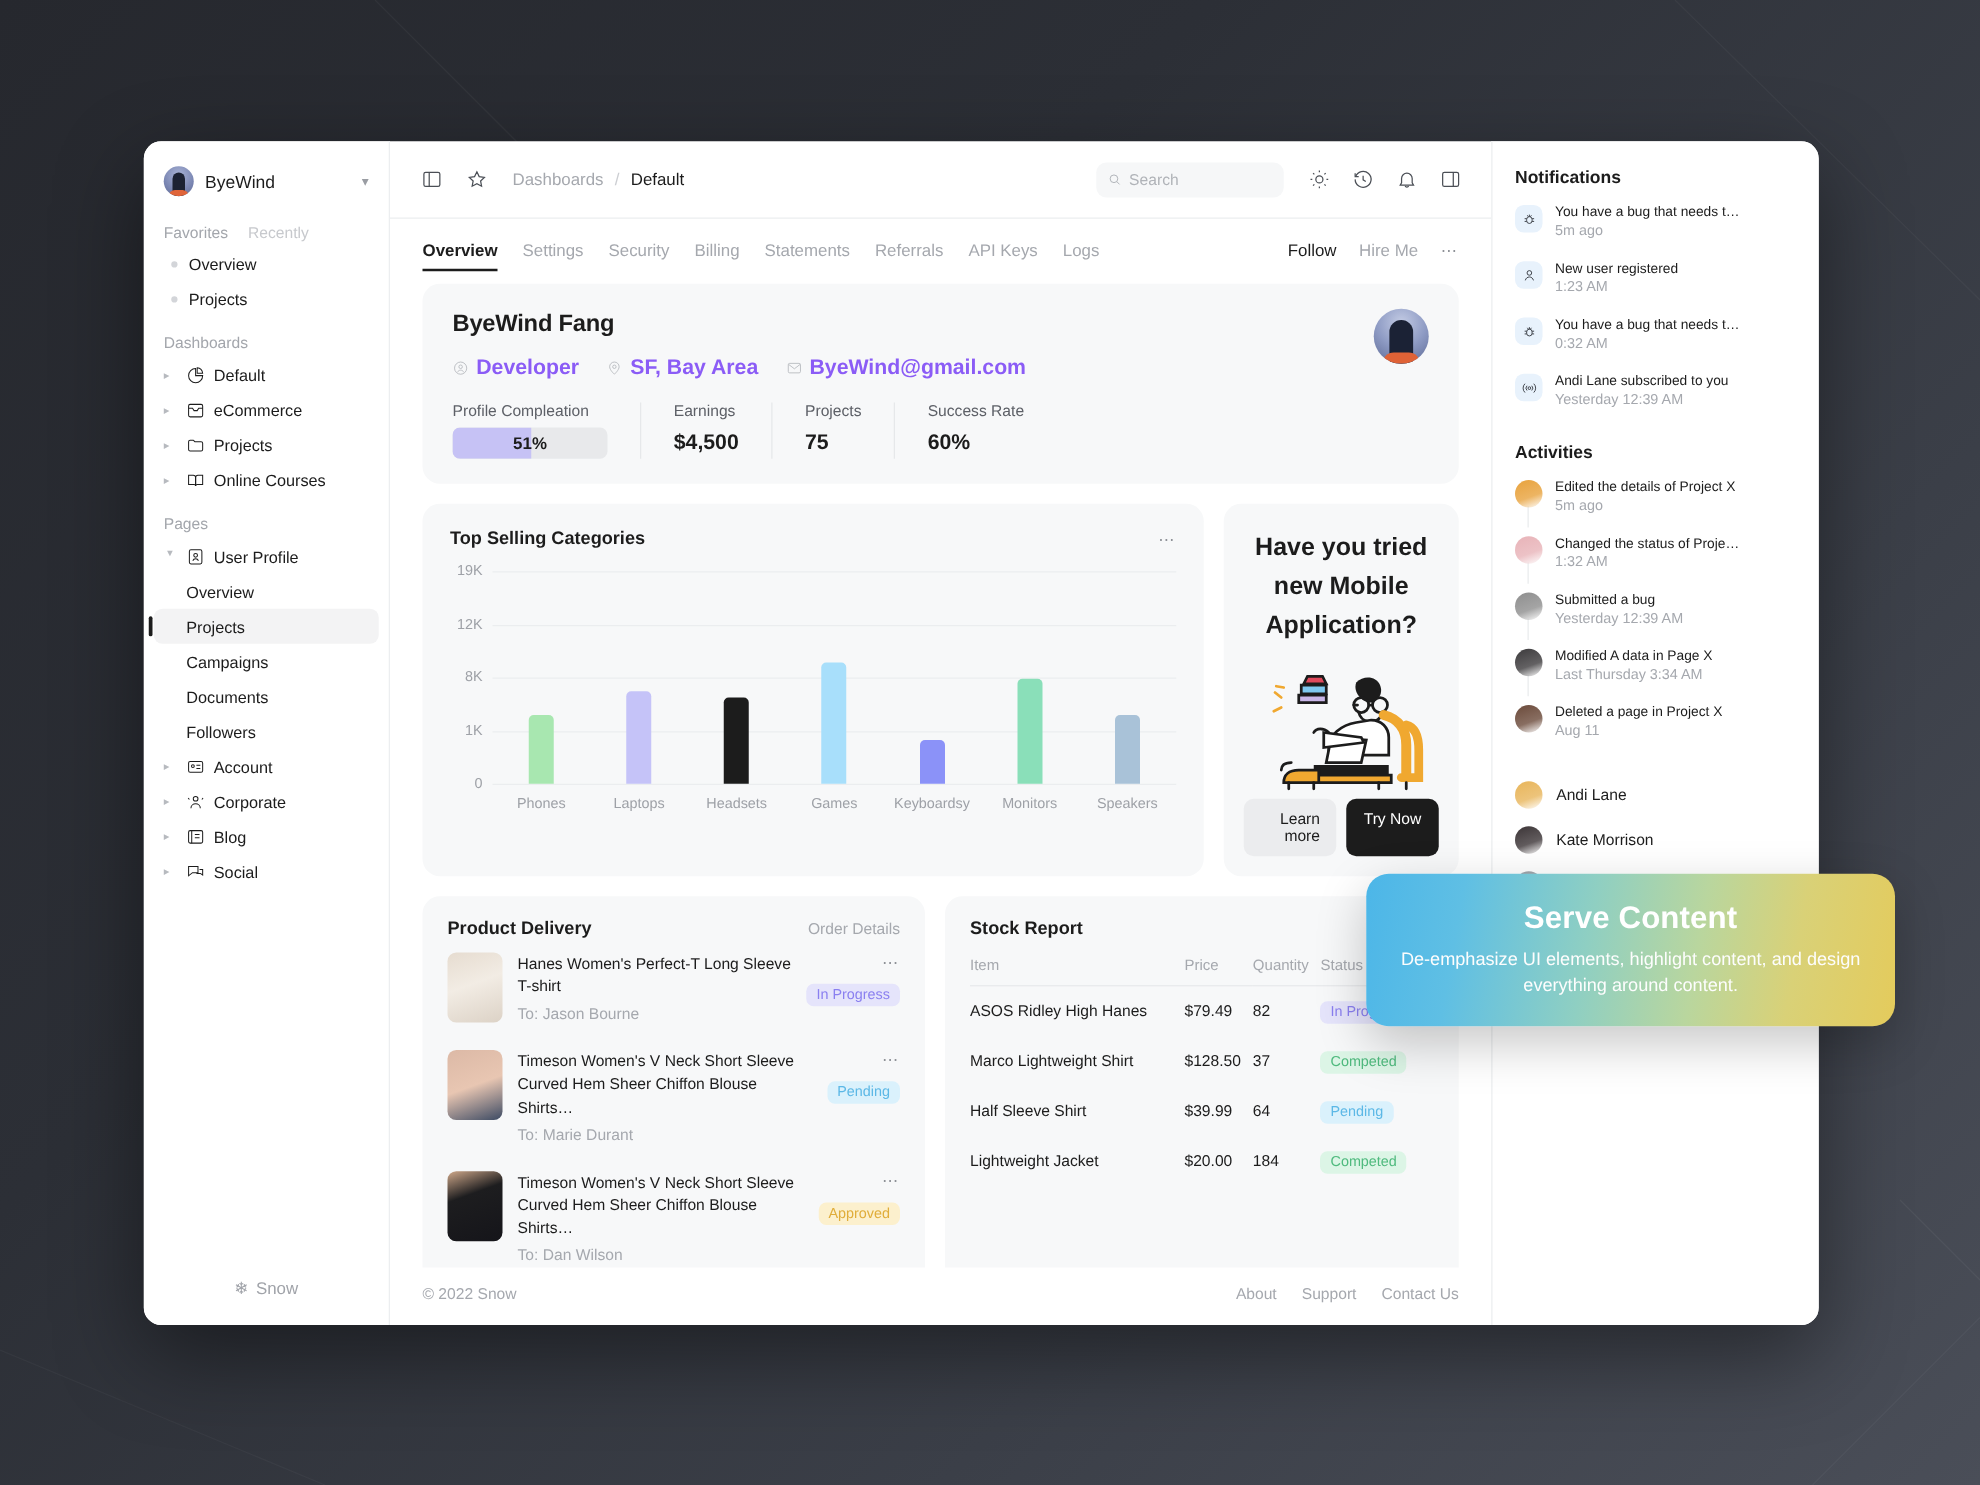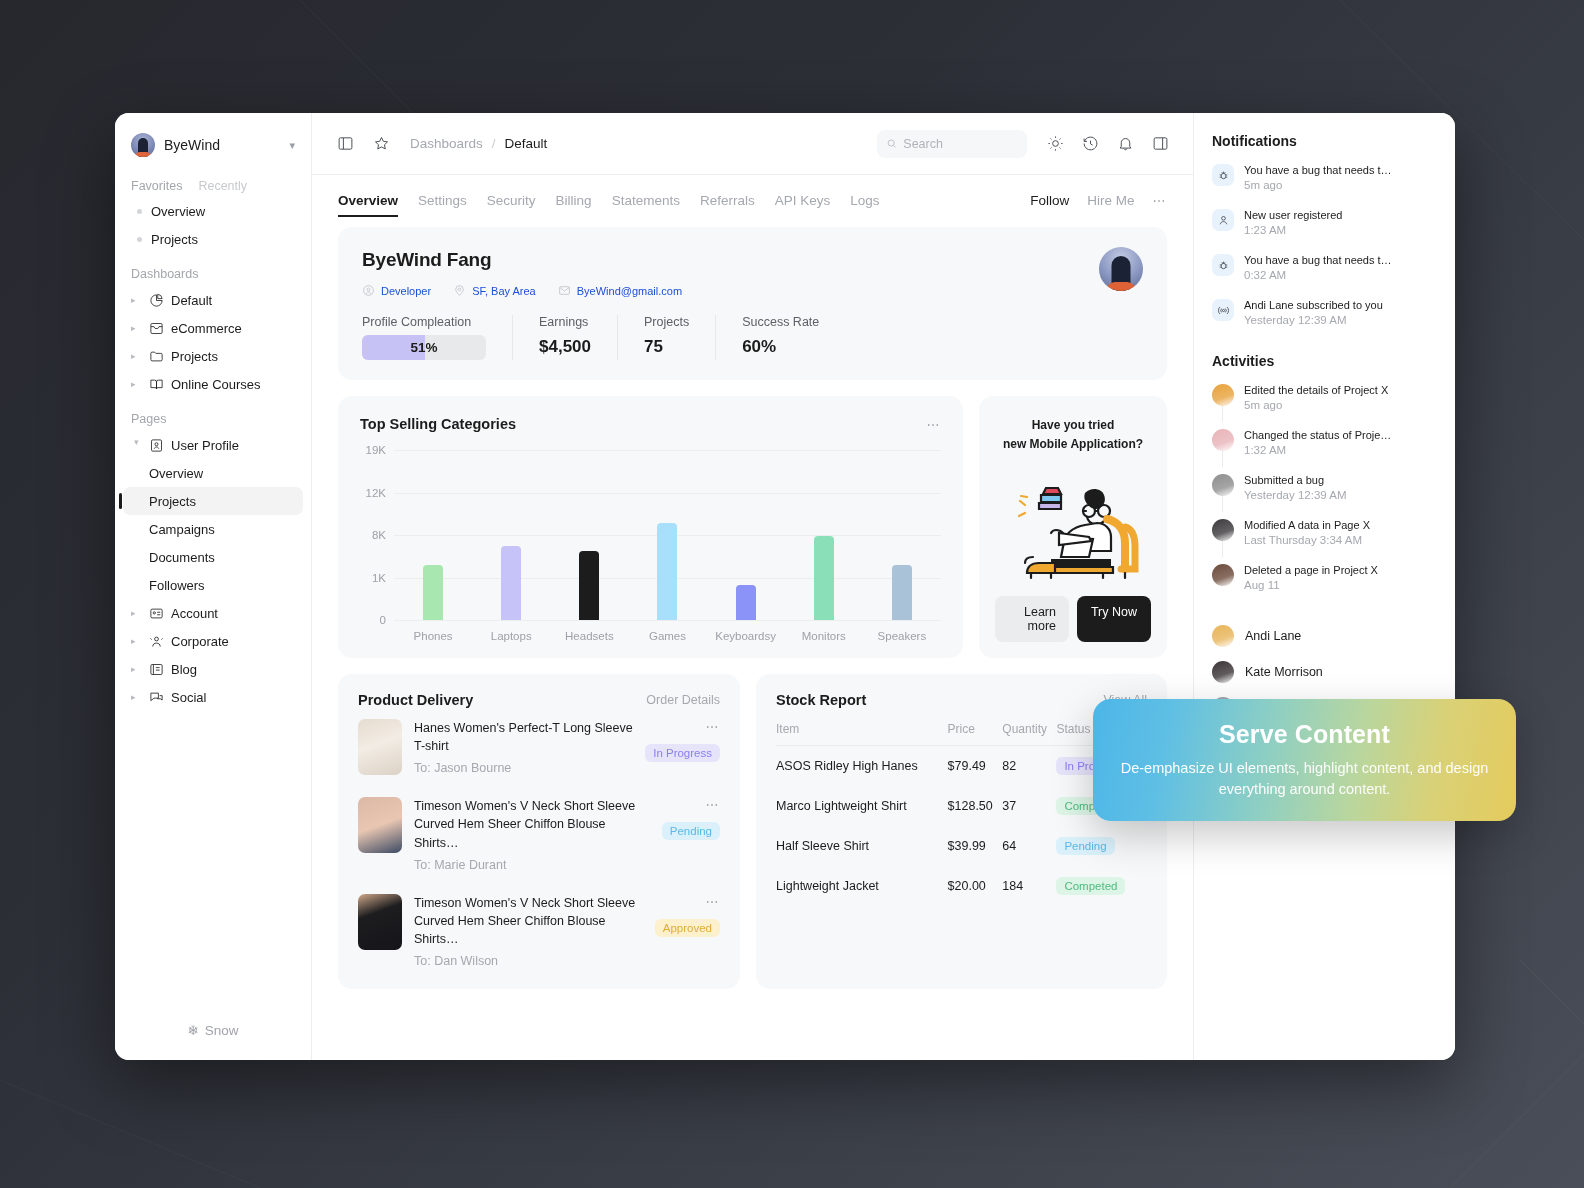--- a/index.html
+++ b/index.html
@@ -112,21 +112,21 @@
   .dots { color:#8e9197; letter-spacing:1.5px; font-size:13px; }
 
   .content { flex:1; overflow:hidden; padding: 10px 26px 0 26px; }
 
   .card { background:#f7f8f9; border-radius: 14px; }
 
   
   .profile-card { padding: 22px 24px 20px 24px; position:relative; }
   .profile-name { font-size:19px; font-weight:700; color:#1c1c1c; letter-spacing:-.2px; }
   .meta-row { display:flex; gap:22px; margin-top:13px; }
-  .meta { display:flex; align-items:center; gap:6px; font-size:11px; color:#1d4ed8; }
+  .meta { display:flex; align-items:center; gap:6px; font-size:17px; color:#8b5cf6;font-weight:bold; }
   .meta svg { width:13px; height:13px; stroke:#b6b9be; fill:none; stroke-width:1.3; }
   .stats { display:flex; margin-top:18px; }
   .stat { padding-right:26px; }
   .stat + .stat { padding-left:26px; border-left:1px solid #e6e8ea; }
   .stat-label { font-size:12.5px; color:#5d6067; }
   .stat-value { font-size:17px; font-weight:700; color:#1c1c1c; margin-top:8px; }
   .progress {
     width:124px; height:25px; background:#e8e9eb; border-radius:6px; margin-top:6px;
     position:relative; overflow:hidden;
   }
@@ -161,21 +161,21 @@
   .plot { position:absolute; left:34px; right:0; top:0; bottom:22px; }
   .gridline { position:absolute; left:0; right:0; height:1px; background:#ebedef; }
   .bars { position:absolute; inset:0; display:flex; align-items:flex-end; }
   .bar-col { flex:1; display:flex; justify-content:center; align-items:flex-end; height:100%; }
   .bar { width:20px; border-radius:4px 4px 0 0; }
   .x-labels { position:absolute; left:34px; right:0; bottom:0; display:flex; }
   .x-label { flex:1; text-align:center; font-size:11.5px; color:#9ea1a7; }
 
   
   .promo-card { width: 188px; flex:0 0 188px; padding: 20px 16px 16px 16px; display:flex; flex-direction:column; }
-  .promo-title { font-size:12px; font-weight:700; color:#1c1c1c; text-align:center; line-height:1.55; }
+  .promo-title { font-size:20px; font-weight:700; color:#1c1c1c; text-align:center; line-height:1.55; }
   .promo-art { flex:1; display:flex; align-items:center; justify-content:center; padding: 4px 0; }
   .promo-btns { display:flex; gap:8px; }
   .btn-light {
     background:#ebecee; color:#1c1c1c; font-size:12.5px; border-radius:8px;
     padding: 9px 13px; flex:1; text-align:right;
   }
   .btn-dark {
     background:#1c1c1c; color:#fff; font-size:12.5px; border-radius:8px;
     padding: 9px 13px; flex:1; text-align:center;
   }
@@ -710,20 +710,28 @@
                   <td>$20.00</td>
                   <td>184</td>
                   <td class="st"><span class="badge competed">Competed</span></td>
                 </tr>
               </tbody>
           </table>
         </div>
       </div>
     </div>
 
+    <div class="footer">
+      <span>© 2022 Snow</span>
+      <span class="footer-right" id="footer-links">
+          <span>About</span>
+          <span>Support</span>
+          <span>Contact Us</span>
+        </span>
+    </div>
   </section>
 
   <aside class="rightpanel">
     <div class="rp-title">Notifications</div>
     <div id="notif-list">
         <div class="rp-item">
           <div class="rp-icon">
             <svg viewBox="0 0 24 24">
               <rect x="8" y="8" width="8" height="10" rx="4"></rect>
               <path d="M12 5v3M9 6l1.5 2M15 6l-1.5 2M8 11H5M19 11h-3M8 15H5M19 15h-3"></path>

